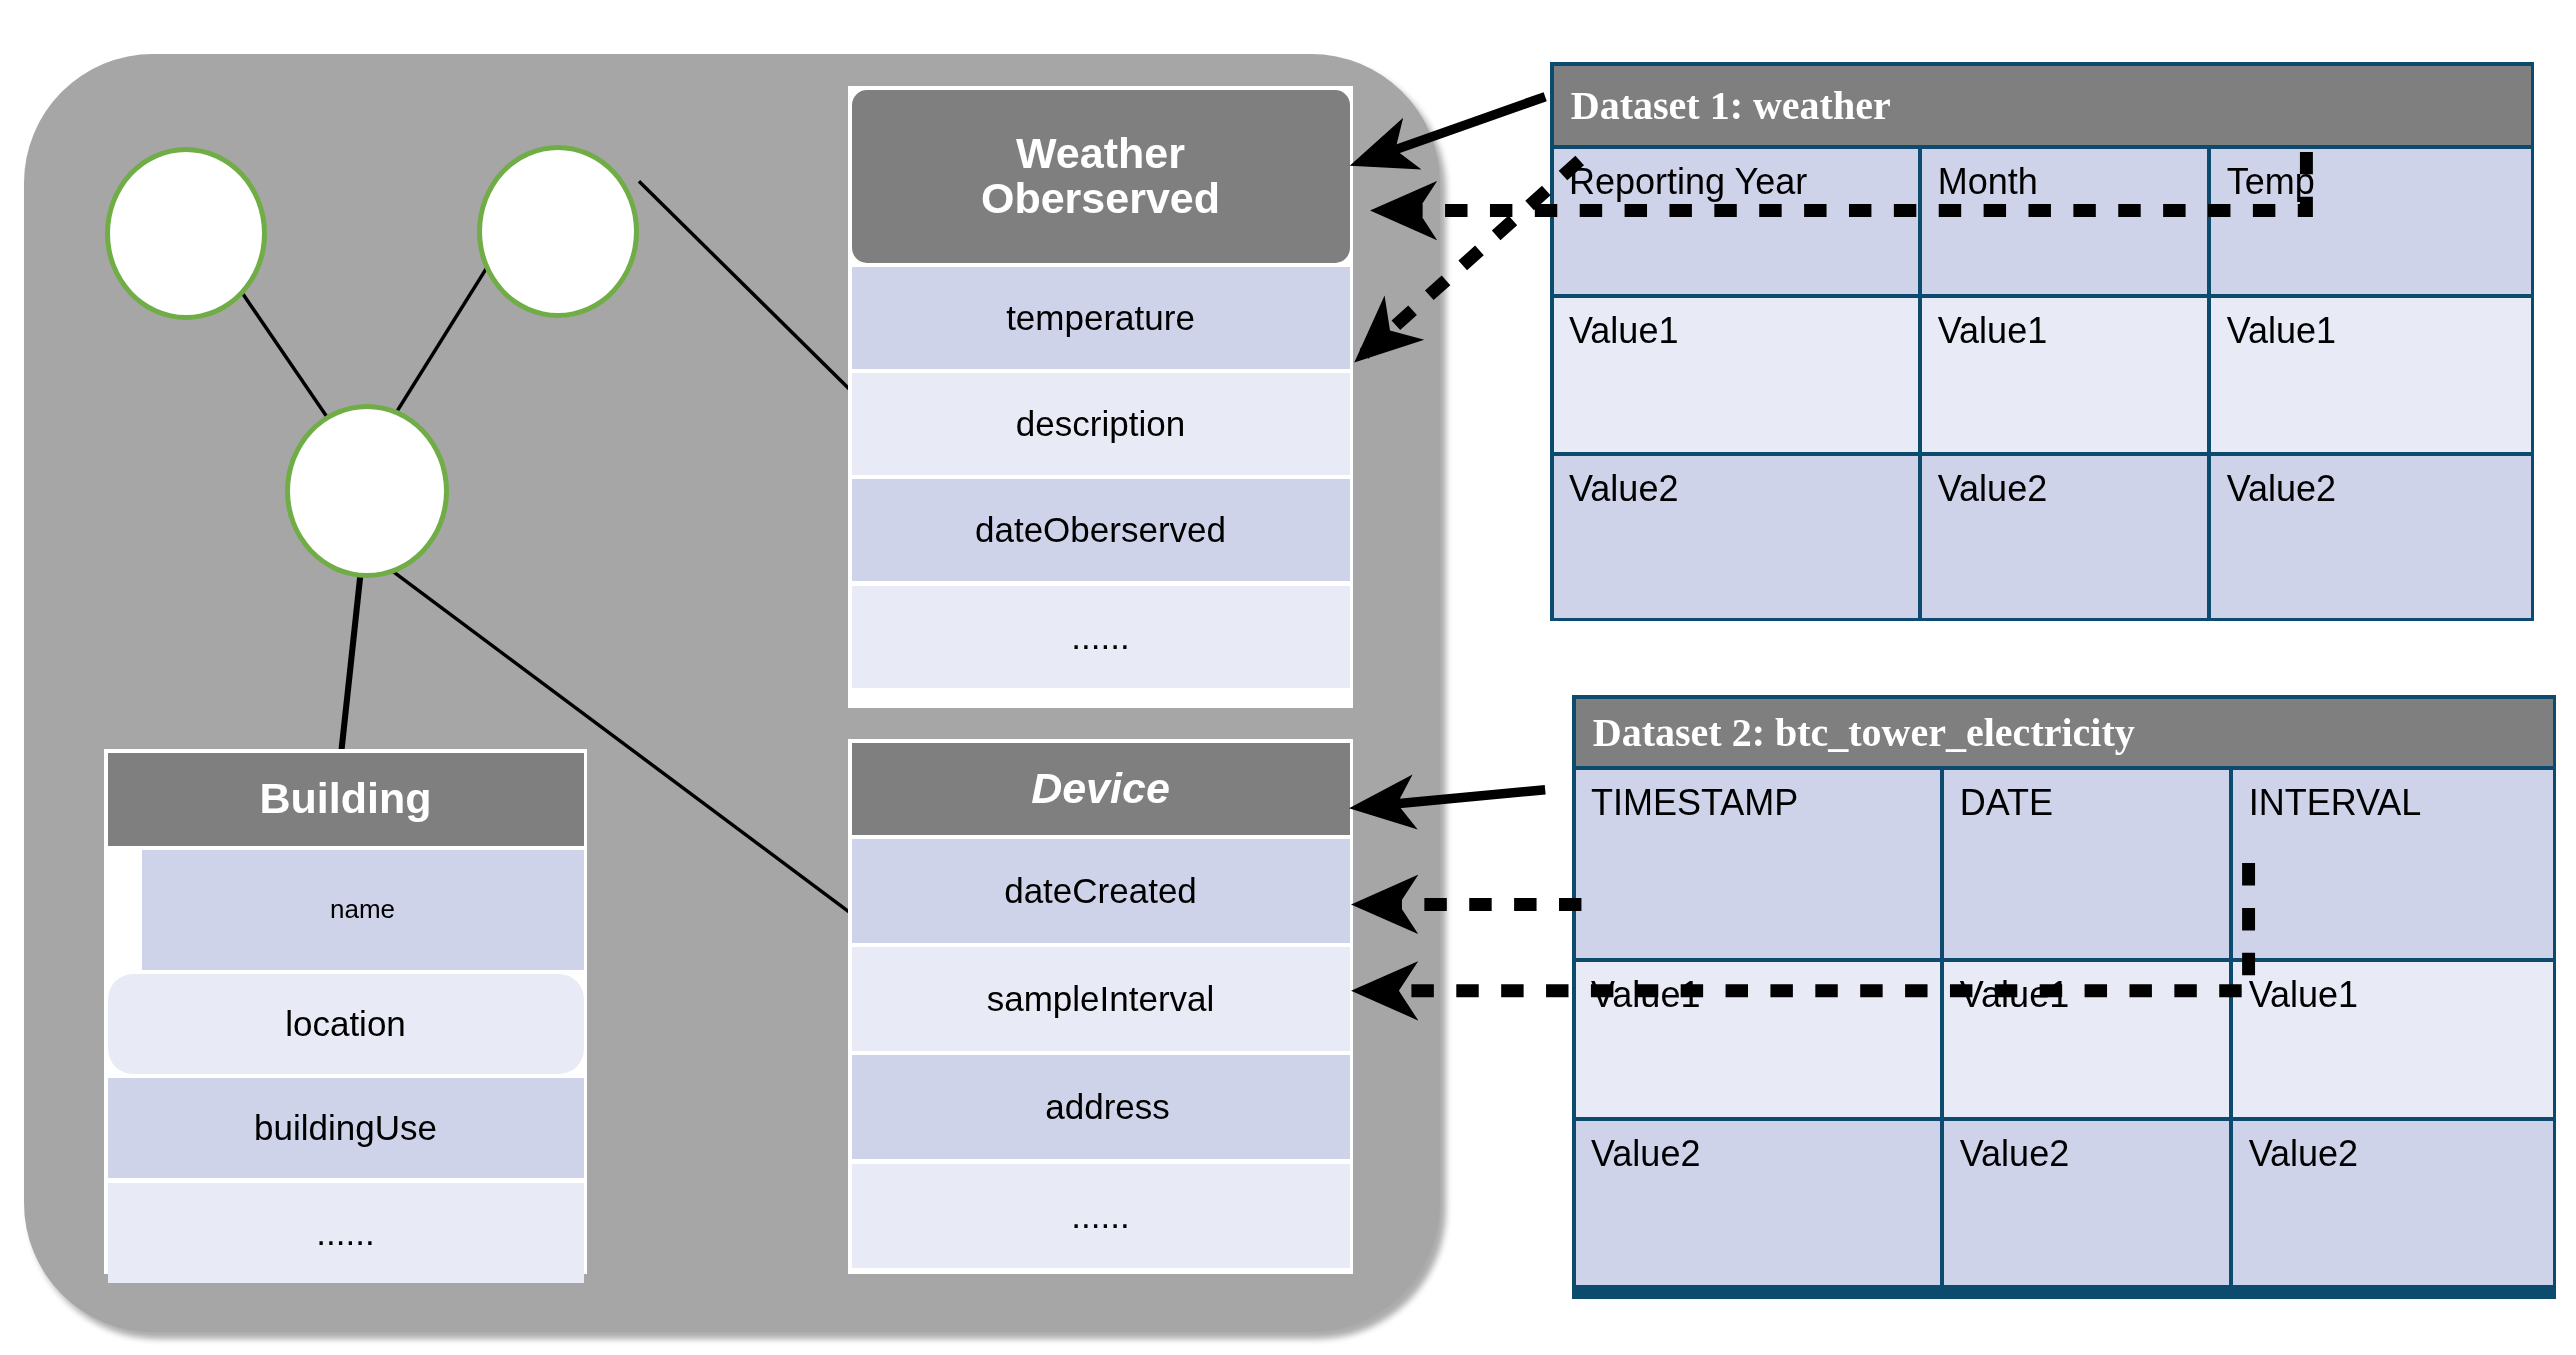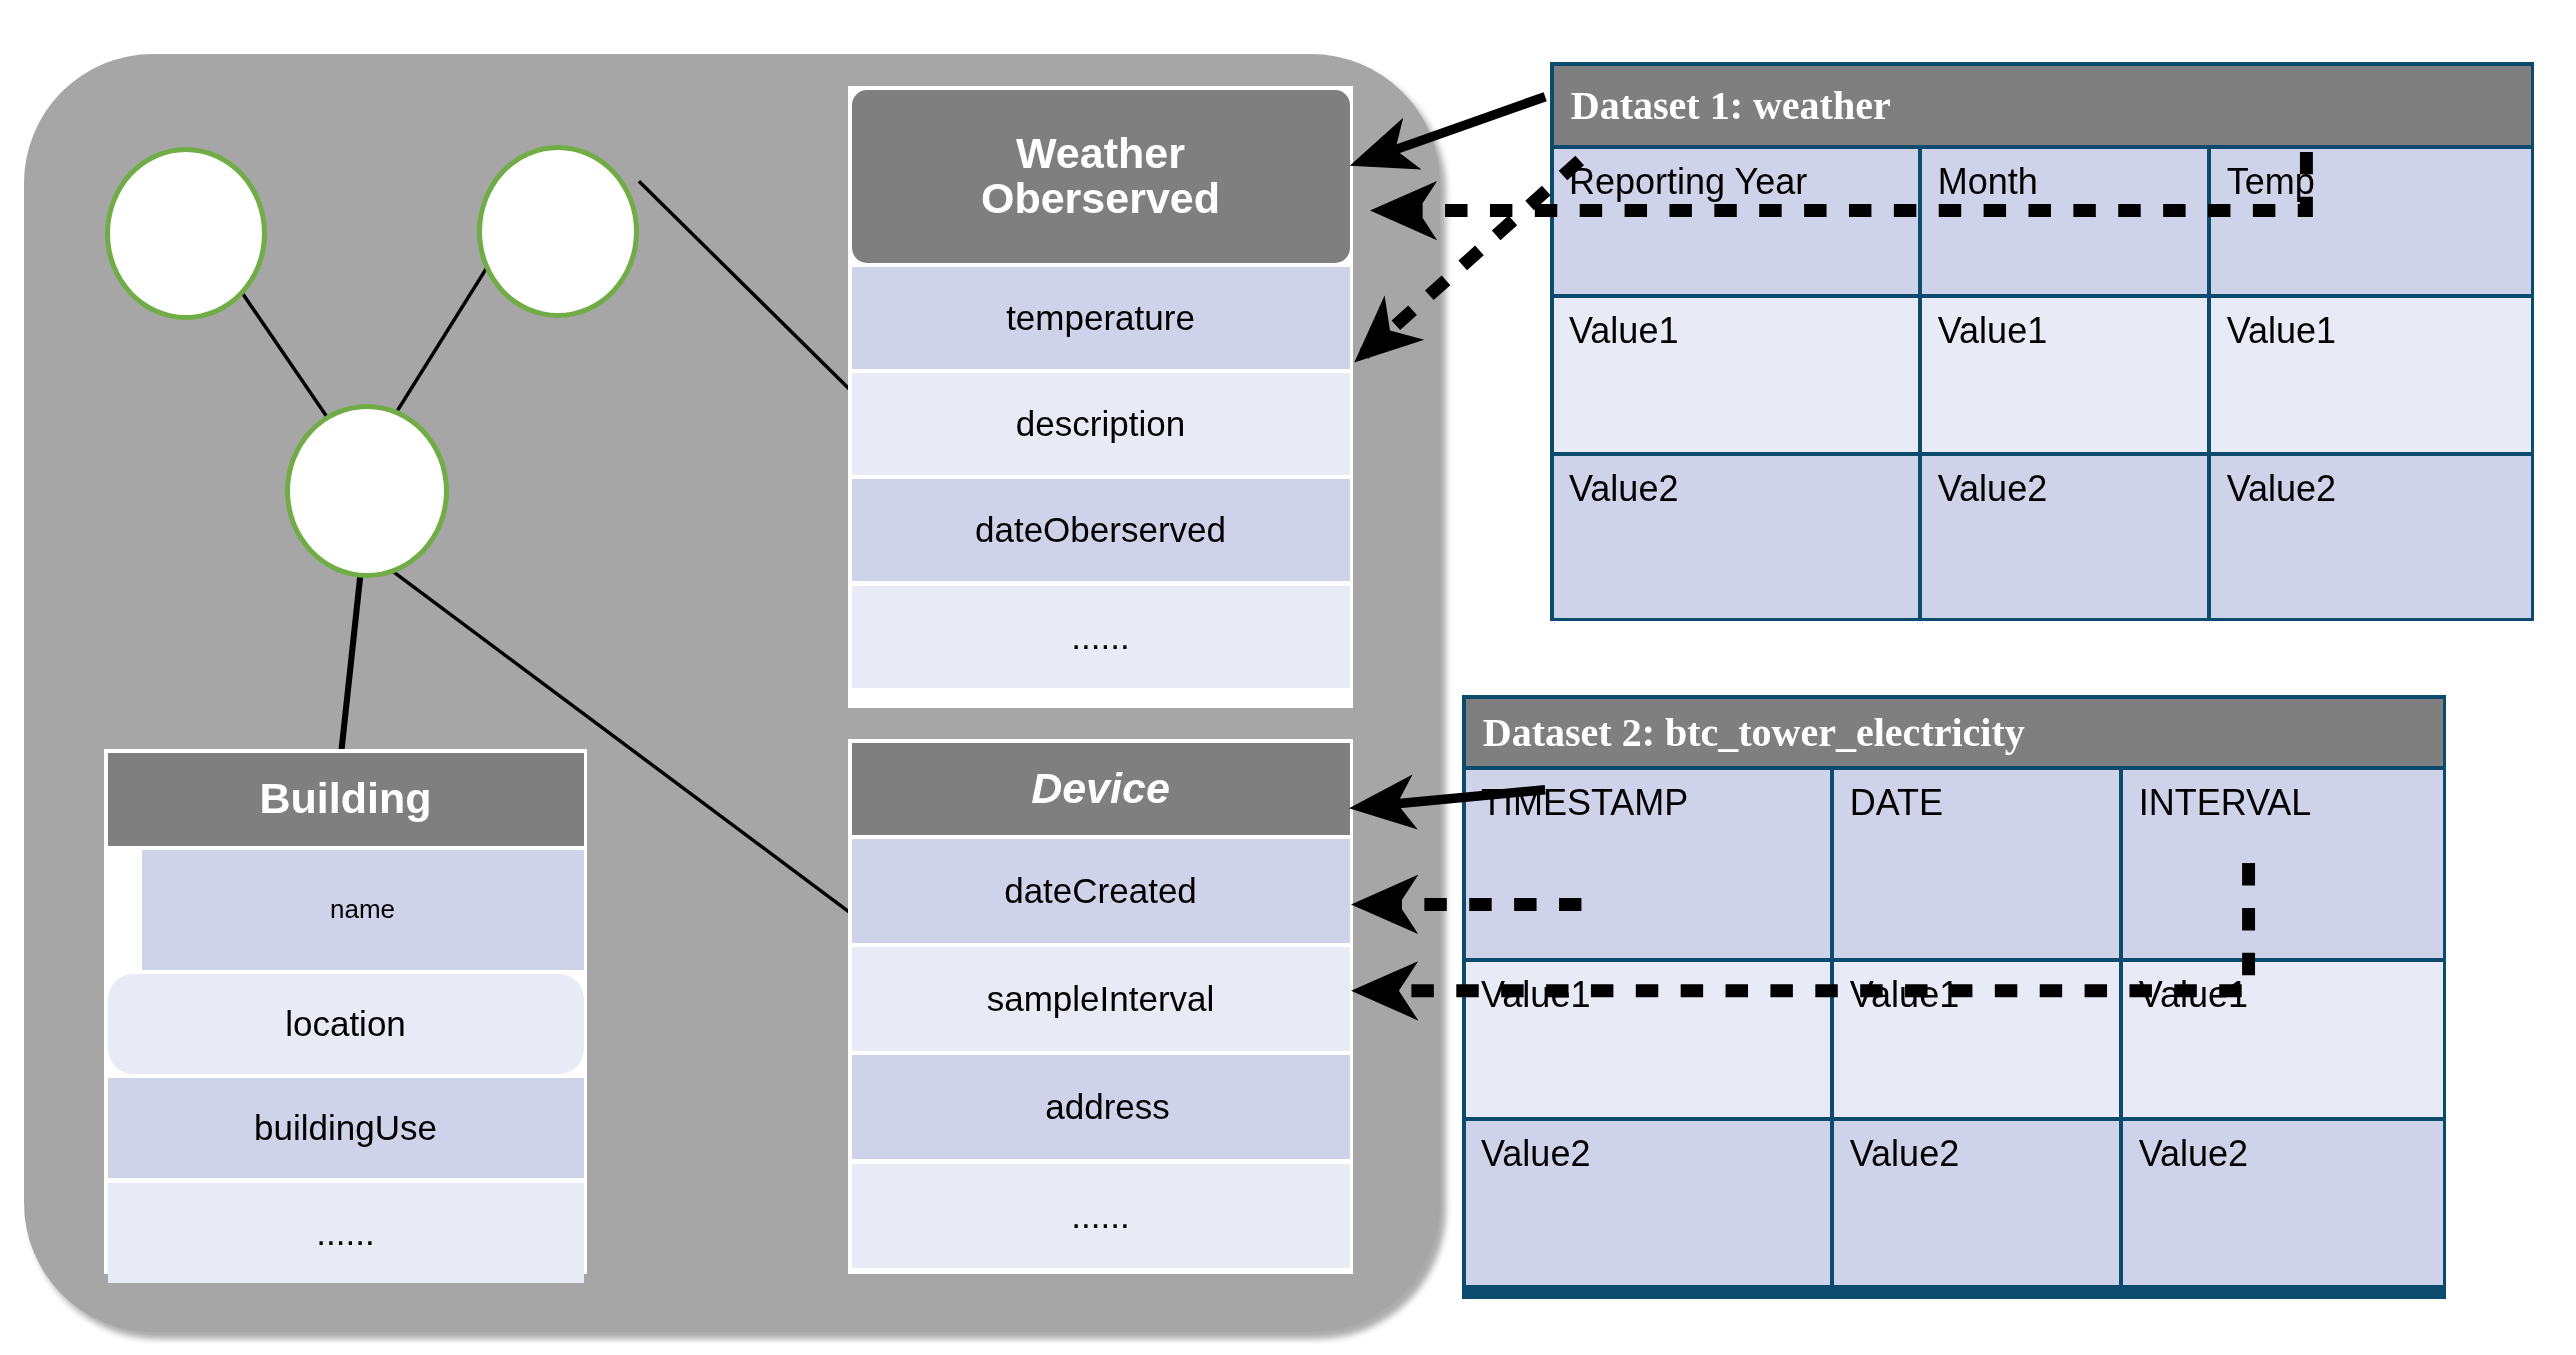--- a/index.html
+++ b/index.html
@@ -241,21 +241,21 @@
       </div>
       <div class="cell row-dark" style="height:162px; font-size:36px;">
         <span>Value2</span>
       </div>
       <div class="cell row-dark" style="height:162px; font-size:36px;">
         <span>Value2</span>
       </div>
     </div>
   </div>
 
-  <div class="dataset" style="left:1462px; top:695px; width:984px; height:604px;">
+  <div class="dataset" style="left:1572px; top:695px; width:984px; height:604px;">
     <div class="dataset-title" style="height:67px; font-size:40px;">
       <span>Dataset 2: btc_tower_electricity</span>
     </div>
     <div class="dataset-grid">
       <div class="cell row-dark" style="height:188px; font-size:36px;">
         <span>TIMESTAMP</span>
       </div>
       <div class="cell row-dark" style="height:188px; font-size:36px;">
         <span>DATE</span>
       </div>

